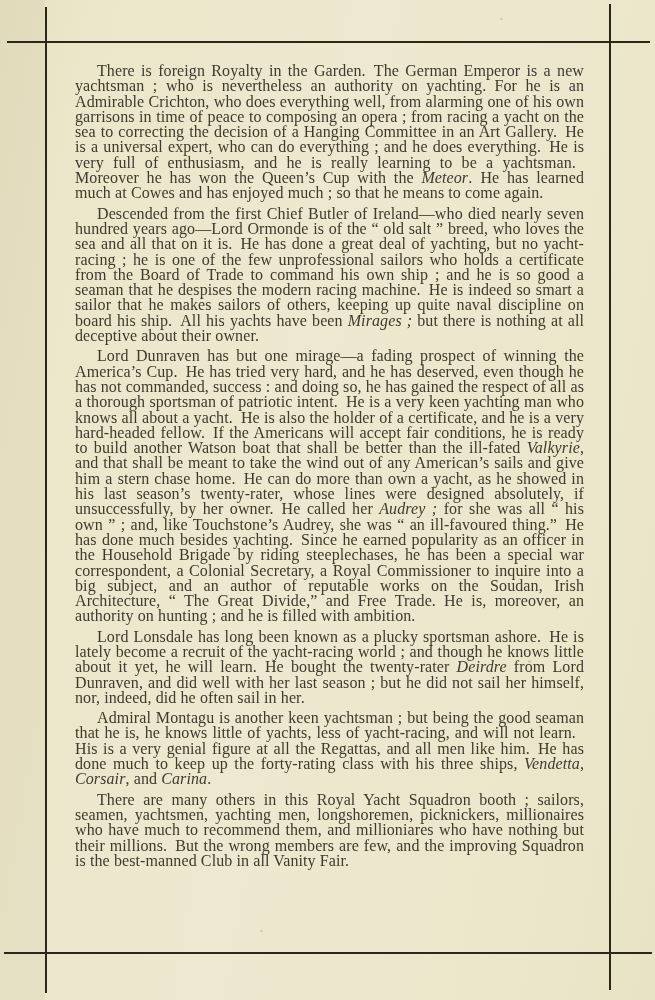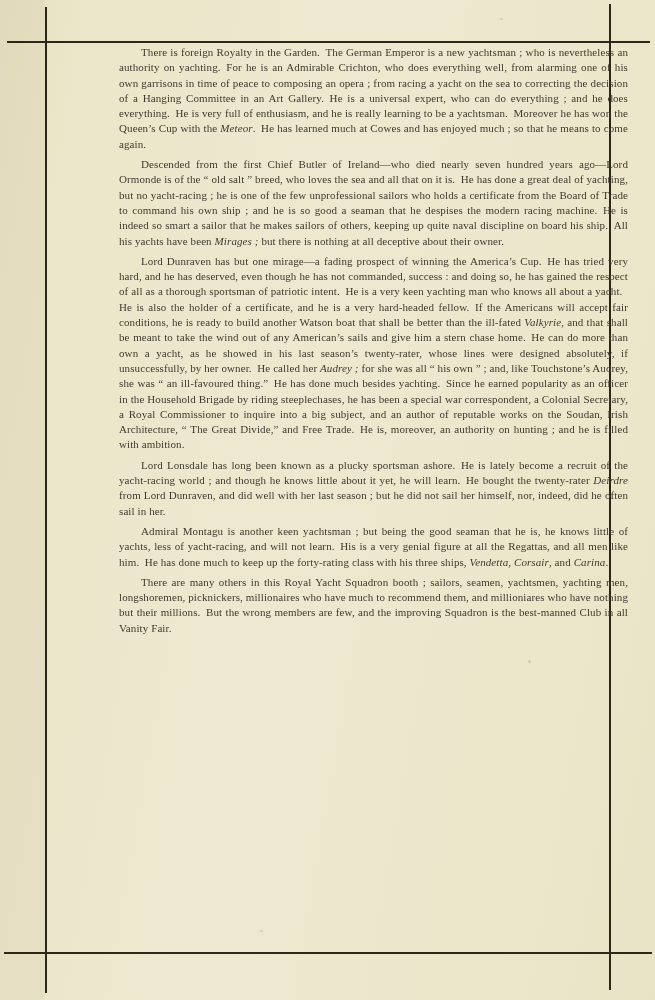--- a/index.html
+++ b/index.html
@@ -36,28 +36,27 @@
     background: #2b2819;
   }
   .rule-left   { left: 45px;  top: 7px;   width: 2px;   height: 986px; }
   .rule-right  { left: 609px; top: 4px;   width: 2px;   height: 986px; }
   .rule-top    { left: 7px;   top: 41px;  width: 643px; height: 2px; }
   .rule-bottom { left: 4px;   top: 952px; width: 648px; height: 2px; }
 
   .text-column {
     position: absolute;
     left: 75px;
-    top: 45px;
+    top: 63px;
     width: 509px;
     color: #3e3a2e;
-    font-size: 11px;
+    font-size: 16px;
     line-height: 15.3px;
     text-align: justify;
     letter-spacing: 0.1px;
-    margin-left: 44px;
   }
   .text-column p {
     margin: 0 0 5px 0;
     text-indent: 22px;
   }
   .it { font-style: italic; }
 
   
   .ghost {
     position: absolute;

